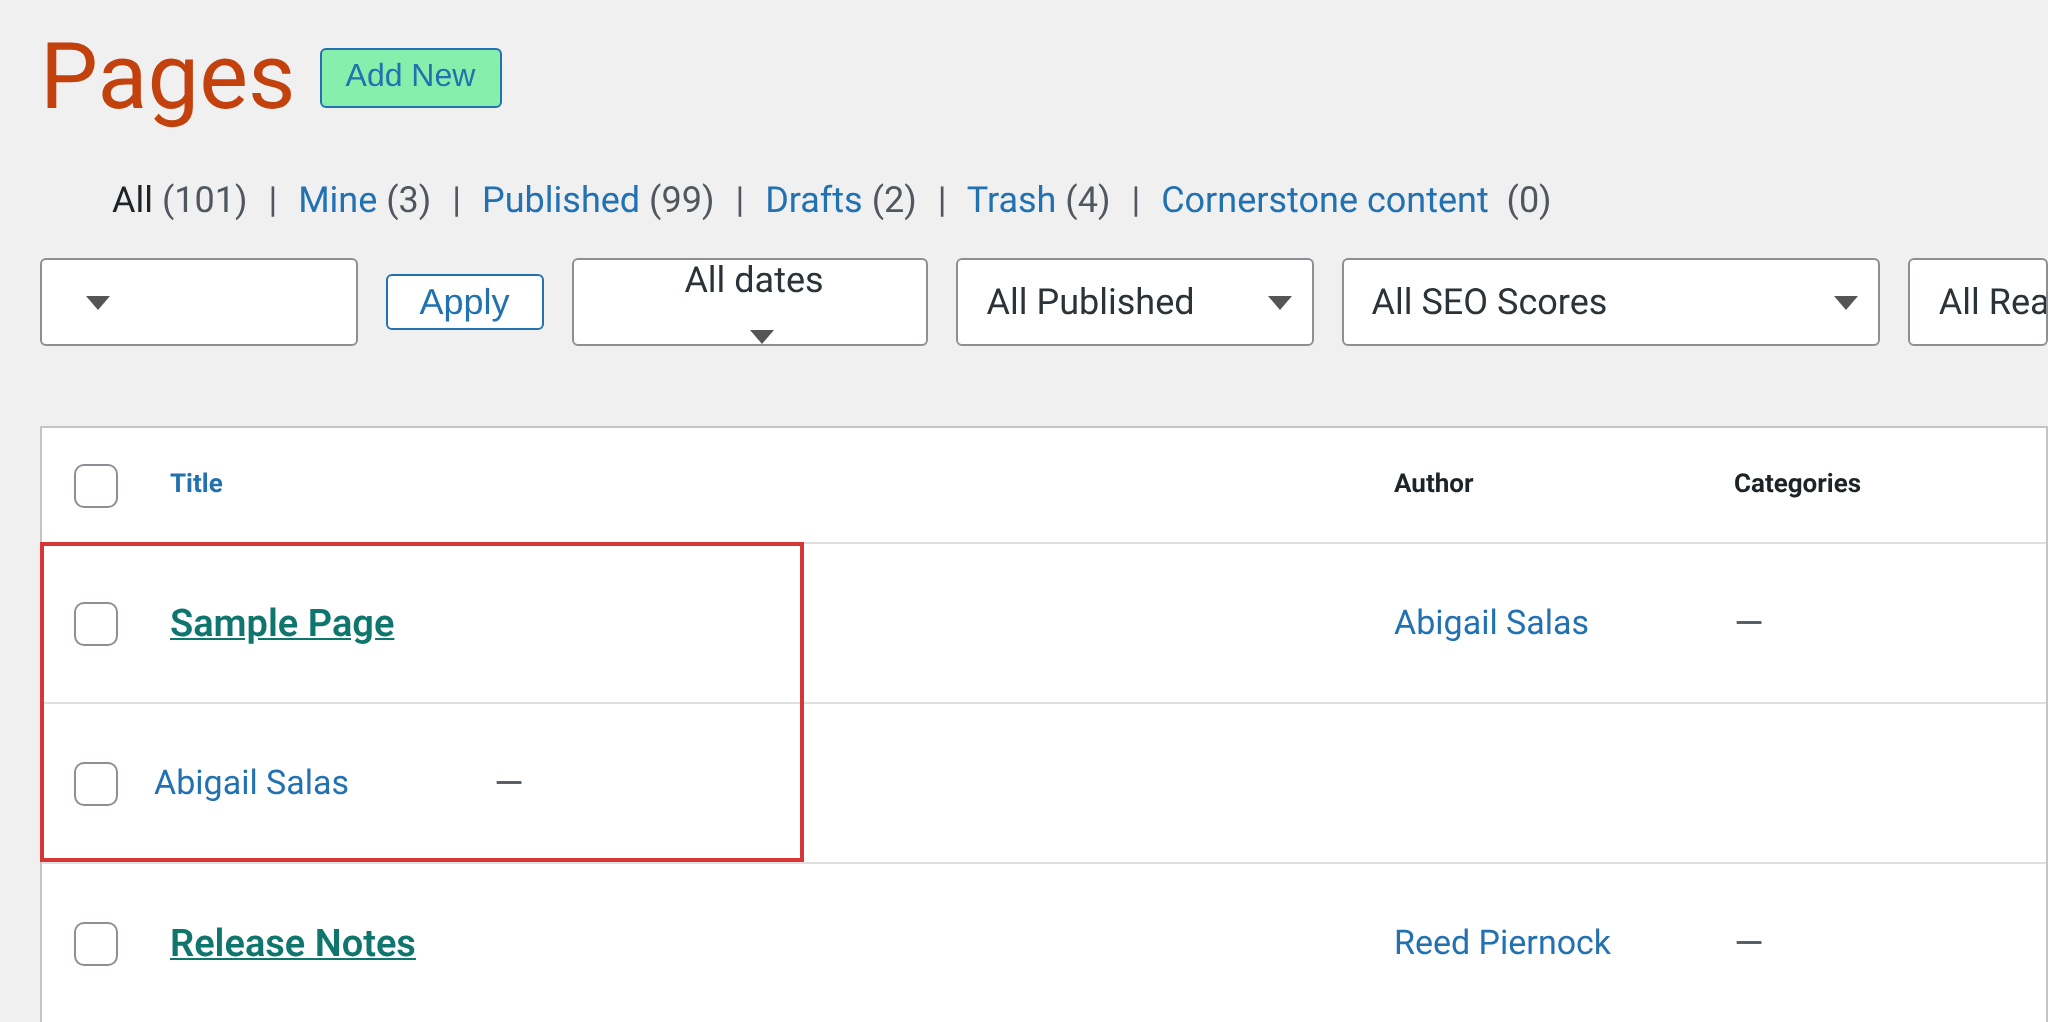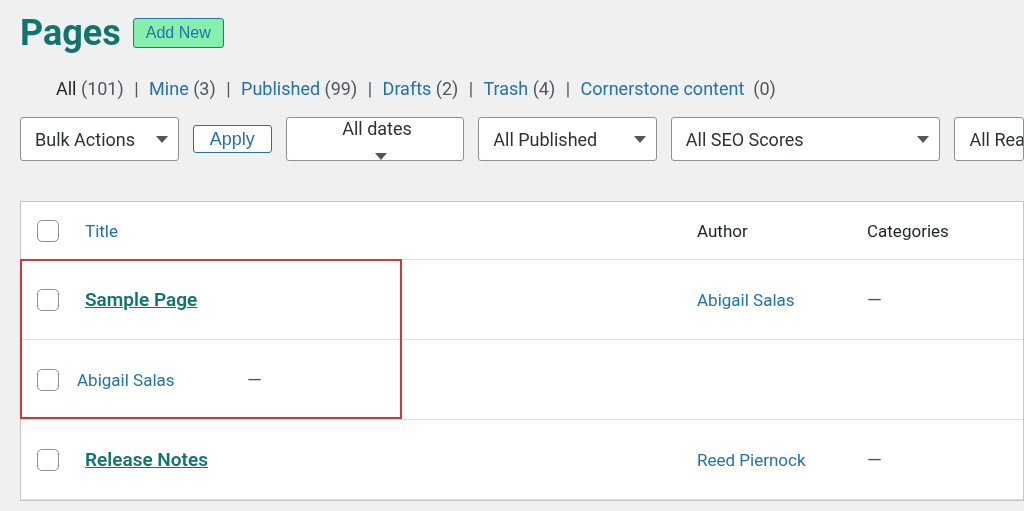--- a/index.html
+++ b/index.html
@@ -13,24 +13,24 @@
     overflow: hidden;
   }
   .wrap { padding: 0 0 0 20px; }
   .header-row {
     display: flex;
     align-items: center;
     gap: 12px;
     padding-top: 12px;
   }
   .page-title {
-    font-size: 36px;
-    font-weight: 700;
+    font-size: 46px;
+    font-weight: 400;
     margin: 0;
-    color: #0f766e;
+    color: #c2410c;
   }
   .add-new {
     border: 1px solid #2271b1;
     color: #2271b1;
     background: #86efac;
     padding: 5px 12px;
     font-size: 16px;
     border-radius: 3px;
     cursor: pointer;
   }
@@ -96,23 +96,23 @@
     padding: 0 16px;
     border-bottom: 1px solid #e0e0e0;
   }
   .thead { height: 58px; }
   .trow { height: 80px; }
   .cb-col { width: 40px; display:flex; align-items:center; }
   .title-col { flex: 1; padding-left: 8px; }
   .author-col { width: 170px; }
   .cat-col { width: 140px; }
   .th {
-    font-size: 17px;
+    font-size: 13px;
     color: #1d2327;
-    font-weight: 400;
+    font-weight: 700;
   }
   .th a { color: #2271b1; text-decoration: none; }
   .cb {
     width: 22px; height: 22px;
     border: 1.5px solid #8c8f94;
     border-radius: 5px;
     background: #fff;
     cursor: pointer;
   }
   .row-title { color: #0f766e; font-size: 19px; font-weight: 600; }
@@ -150,21 +150,20 @@
     <span class="sep">|</span>
     <a href="#">Trash</a>
     <span class="count">(4)</span>
     <span class="sep">|</span>
     <a href="#">Cornerstone content</a>
     &nbsp;<span class="count">(0)</span>
   </div>
 
   <div class="toolbar">
     <div class="select bulk">
-      <span>Bulk Actions</span>
       <span class="chev"></span>
     </div>
     <button class="apply-btn">Apply</button>
     <div class="select dates">
       <span>All dates</span>
       <span class="chev"></span>
     </div>
     <div class="select cats">
       <span>All Published</span>
       <span class="chev"></span>

